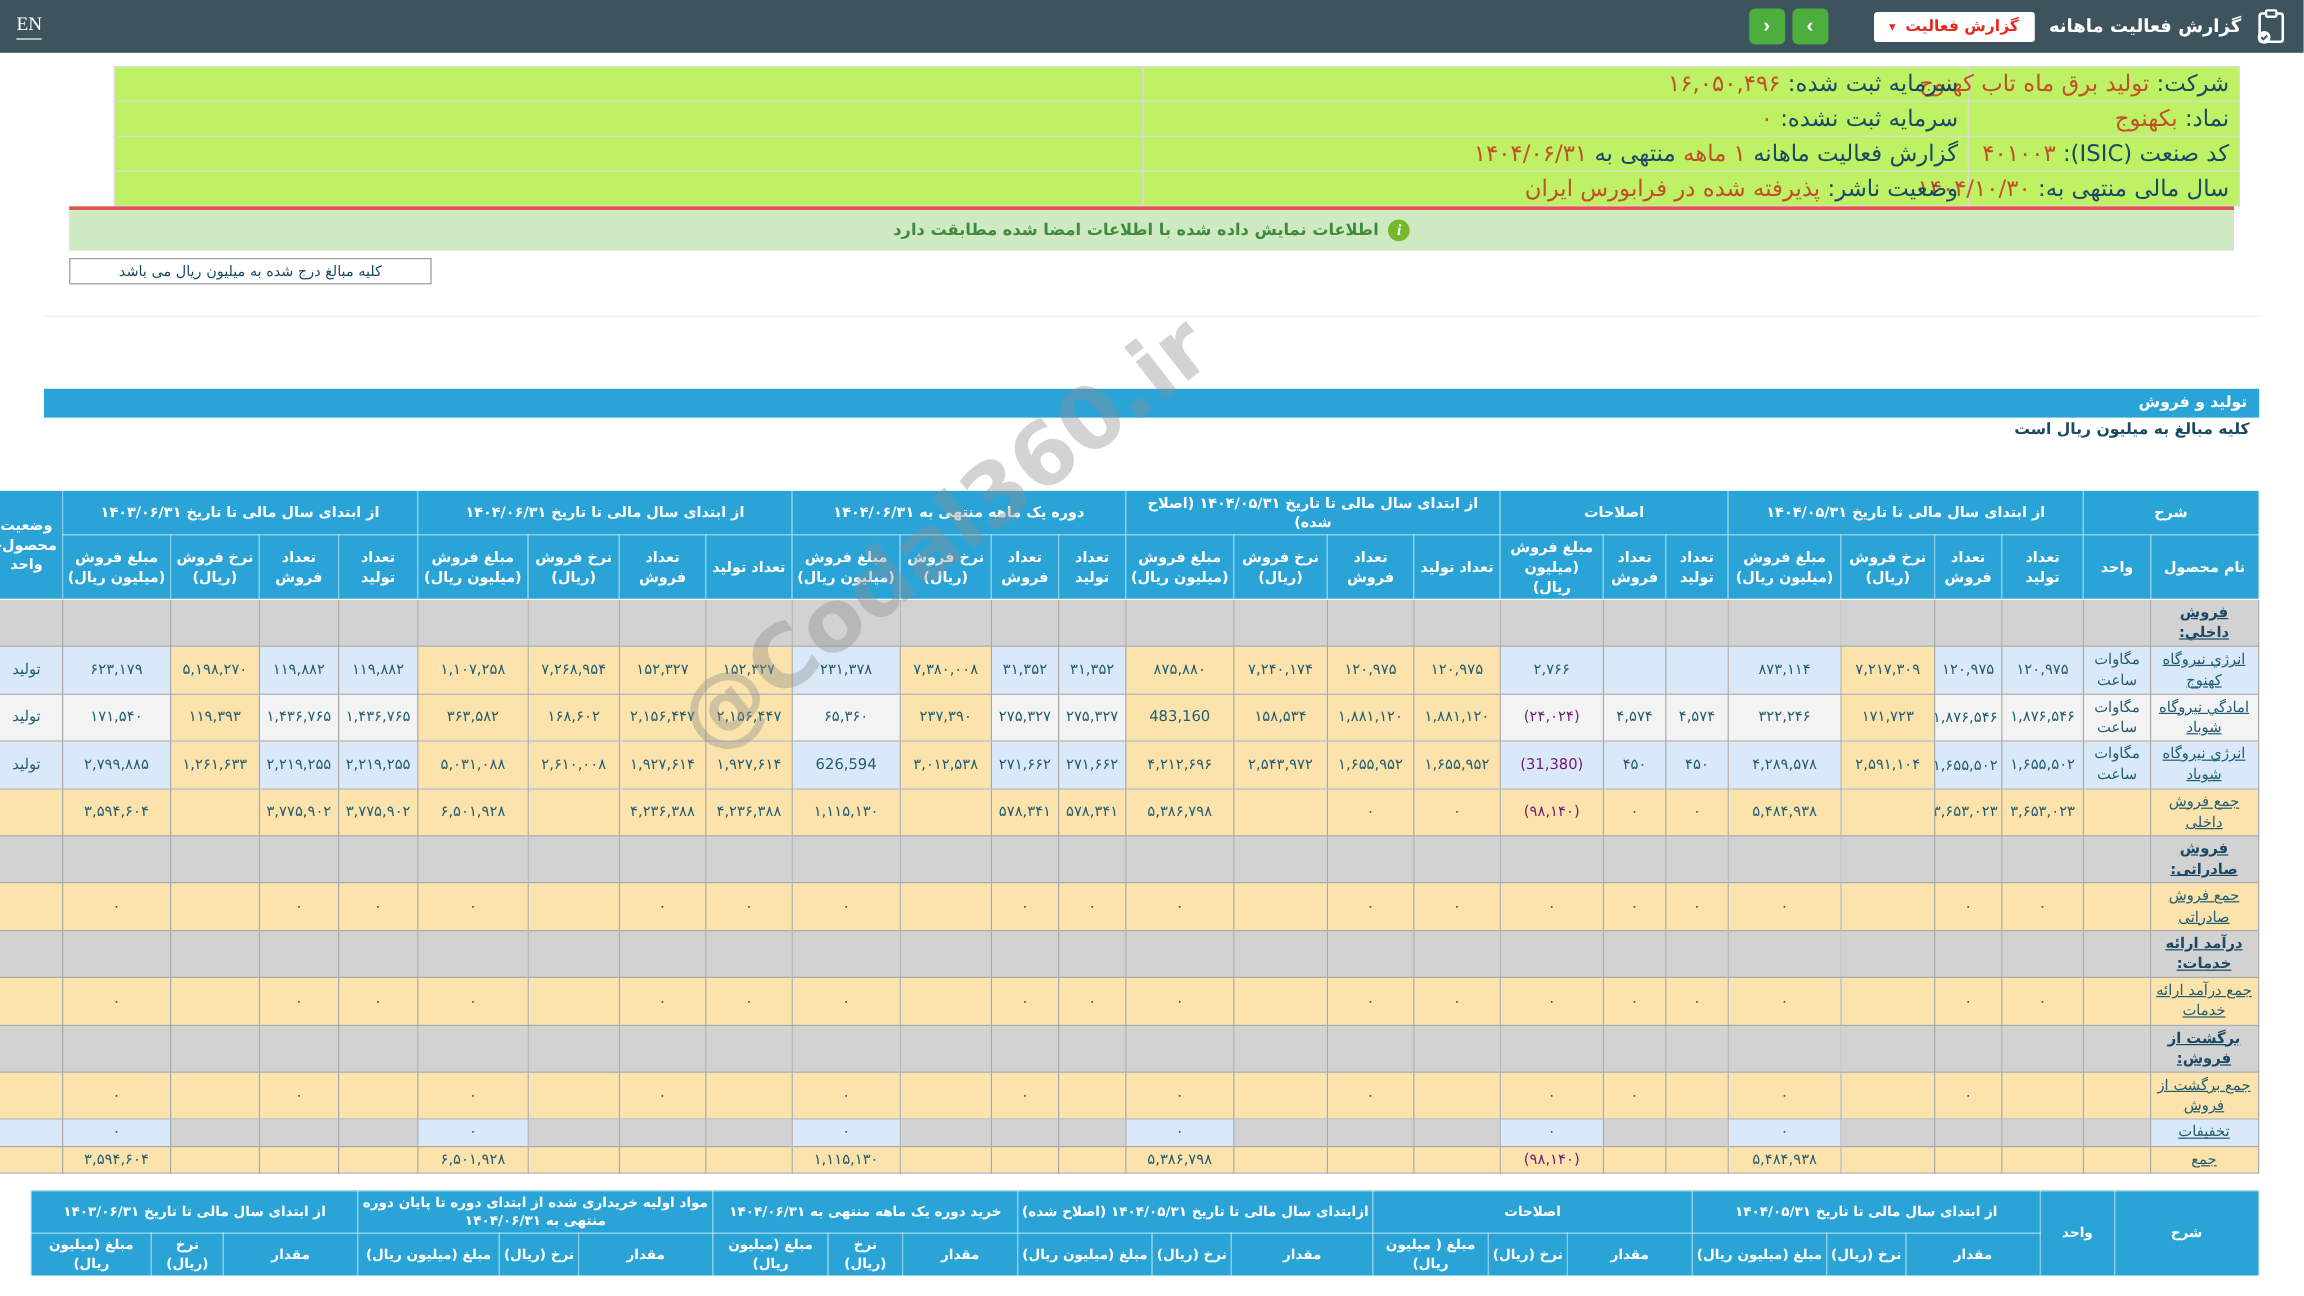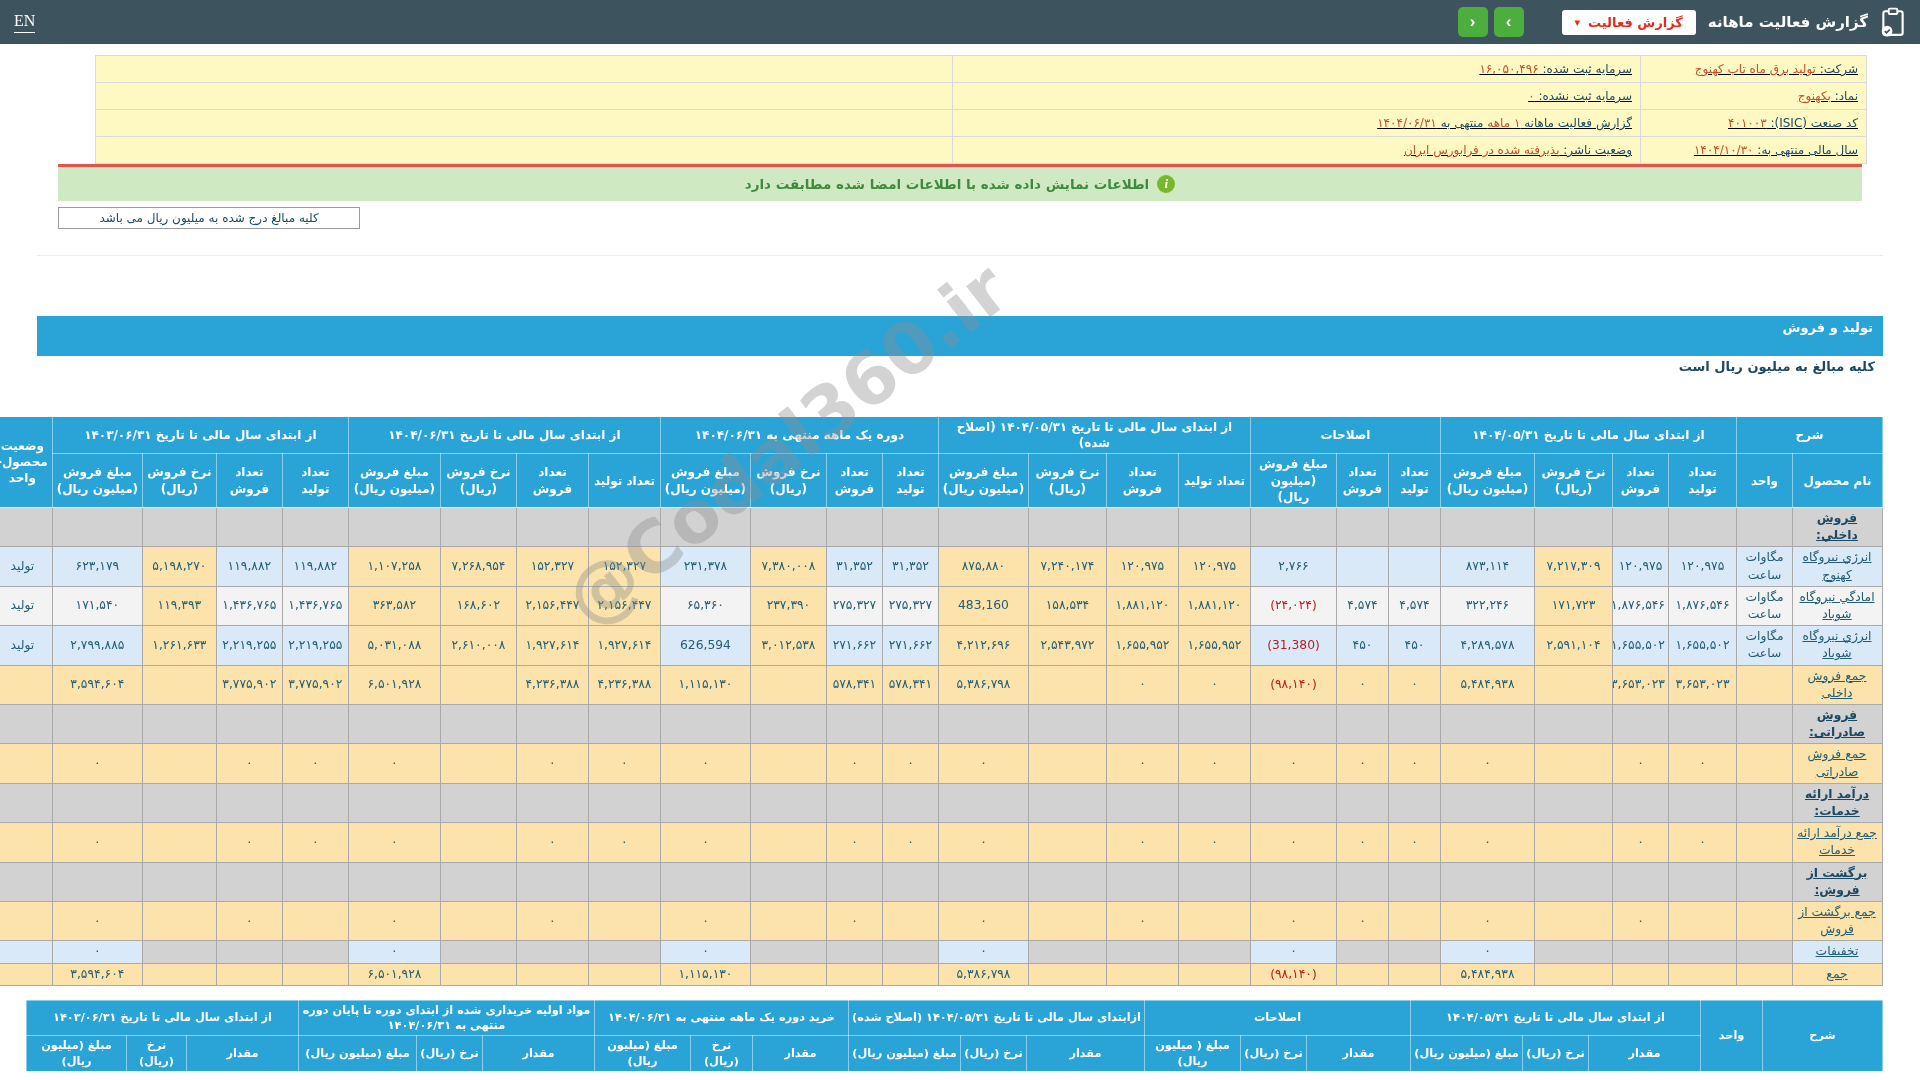--- a/index.html
+++ b/index.html
@@ -22,22 +22,22 @@
   .en-link { margin-right:auto; color:#fff; font-family:"Liberation Serif", serif;
     font-size:16px; text-decoration:none; border-bottom:1px solid #fff; padding-bottom:2px; }
 
   
   .page { padding:0 37px; position:relative; }
   .top-card { border-bottom:1px solid #ececec; padding-bottom:26px; }
 
   
   .company { border-collapse:collapse; width:calc(100% - 74px); margin:11px 16px 0 51px;
     table-layout:fixed; }
-  .company td { border:1px solid #d9d9d9; background:#fef9c3; padding:3px 8px;
-    font-size:12px; height:27px; white-space:nowrap;text-decoration:underline; }
+  .company td { border:1px solid #d9d9d9; background:#bef264; padding:3px 8px;
+    font-size:19px; height:27px; white-space:nowrap; }
   .company .info-right { width:226px; }
   .company .info-mid { width:688px; text-align:right; }
   .company .lbl { color:#1b4965; }
   .company .val { color:#c1502a; }
 
   
   .banner { border-top:3px solid #e4544f; background:#cfe9c2; height:37px;
     margin:0 21px; display:flex; align-items:center; justify-content:center; gap:8px; }
   .banner .txt { color:#3f8a3f; font-size:13.5px; font-weight:bold; }
   .info-icon { width:18px; height:18px; border-radius:50%; background:#76b82a; color:#fff;
@@ -48,42 +48,42 @@
     padding:3px 6px; text-align:center; font-size:12px; color:#1b4965; }
 
   
   .watermark { position:absolute; left:575px; top:568px; transform:rotate(-38deg);
     transform-origin:0 50%; font-size:72px; font-weight:bold; color:#8e8e8e;
     opacity:.38; z-index:9; pointer-events:none; white-space:nowrap;
     font-family:"DejaVu Sans", sans-serif; direction:ltr; }
 
   
   .sec-bar { background:#2aa4d7; color:#fff; font-size:13px; font-weight:bold;
-    padding:4px 10px; height:40px; line-height:16px; }
+    padding:4px 10px; height:24px; line-height:16px; }
   .sec1 { margin-top:60px; }
   .units-note { font-size:13px; font-weight:bold; color:#1b4965; padding:3px 8px; height:22px; }
 
   
   table.rpt { border-collapse:collapse; width:100%; table-layout:fixed;
     font-size:12.3px; color:#235d74; }
   .t1wrap { margin-top:38px; }
   table.rpt thead th { background:#2aa4d7; color:#fff; border:1px solid rgba(255,255,255,.45);
     font-size:12px; font-weight:bold; padding:2px 3px; line-height:1.35; }
   table.rpt thead tr.grp-row th { height:24px; }
   table.rpt thead tr.sub-row th { height:40px; }
   table.rpt td { border:1px solid #a9a9a9; padding:2px 3px; text-align:center;
     line-height:1.4; overflow:hidden; }
   table.rpt td.name-cell { padding-right:4px;text-decoration:underline; }
   .c-blue   { background:#d9e9f8; }
   .c-light  { background:#f3f3f3; }
   .c-yellow { background:#fbe3ab; }
   .c-grey   { background:#d2d2d2; }
   .r-group td { font-weight:bold; color:#1b4965; height:18px; padding:1px 4px; }
   .r-sum td { height:22px; }
-  table.rpt td.neg { color:#b91c1c; }
+  table.rpt td.neg { color:#701a75; }
   #t2 { margin-top:6px; }
   #t2 thead th { font-size:11.3px; }
   #t2 thead tr.grp-row th { height:26px; }
   #t2 thead tr.sub-row th { height:24px; }
   .sec2 { margin-top:14px; }
 </style>
 </head>
 <body>
 
 <header class="topbar">

